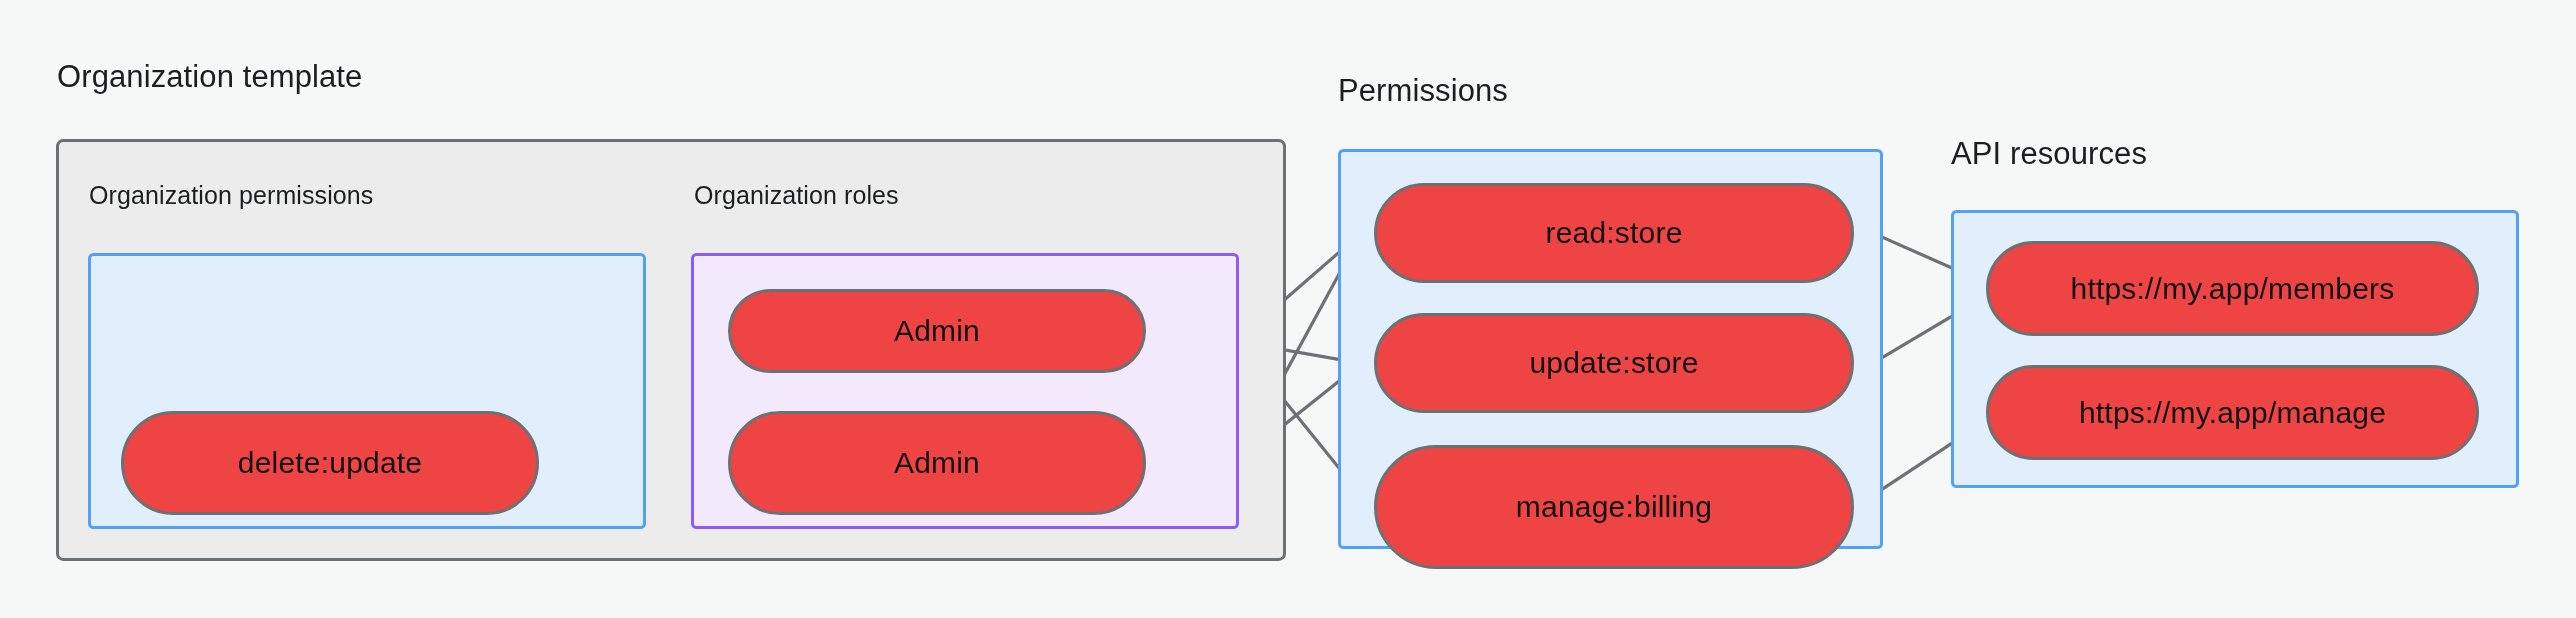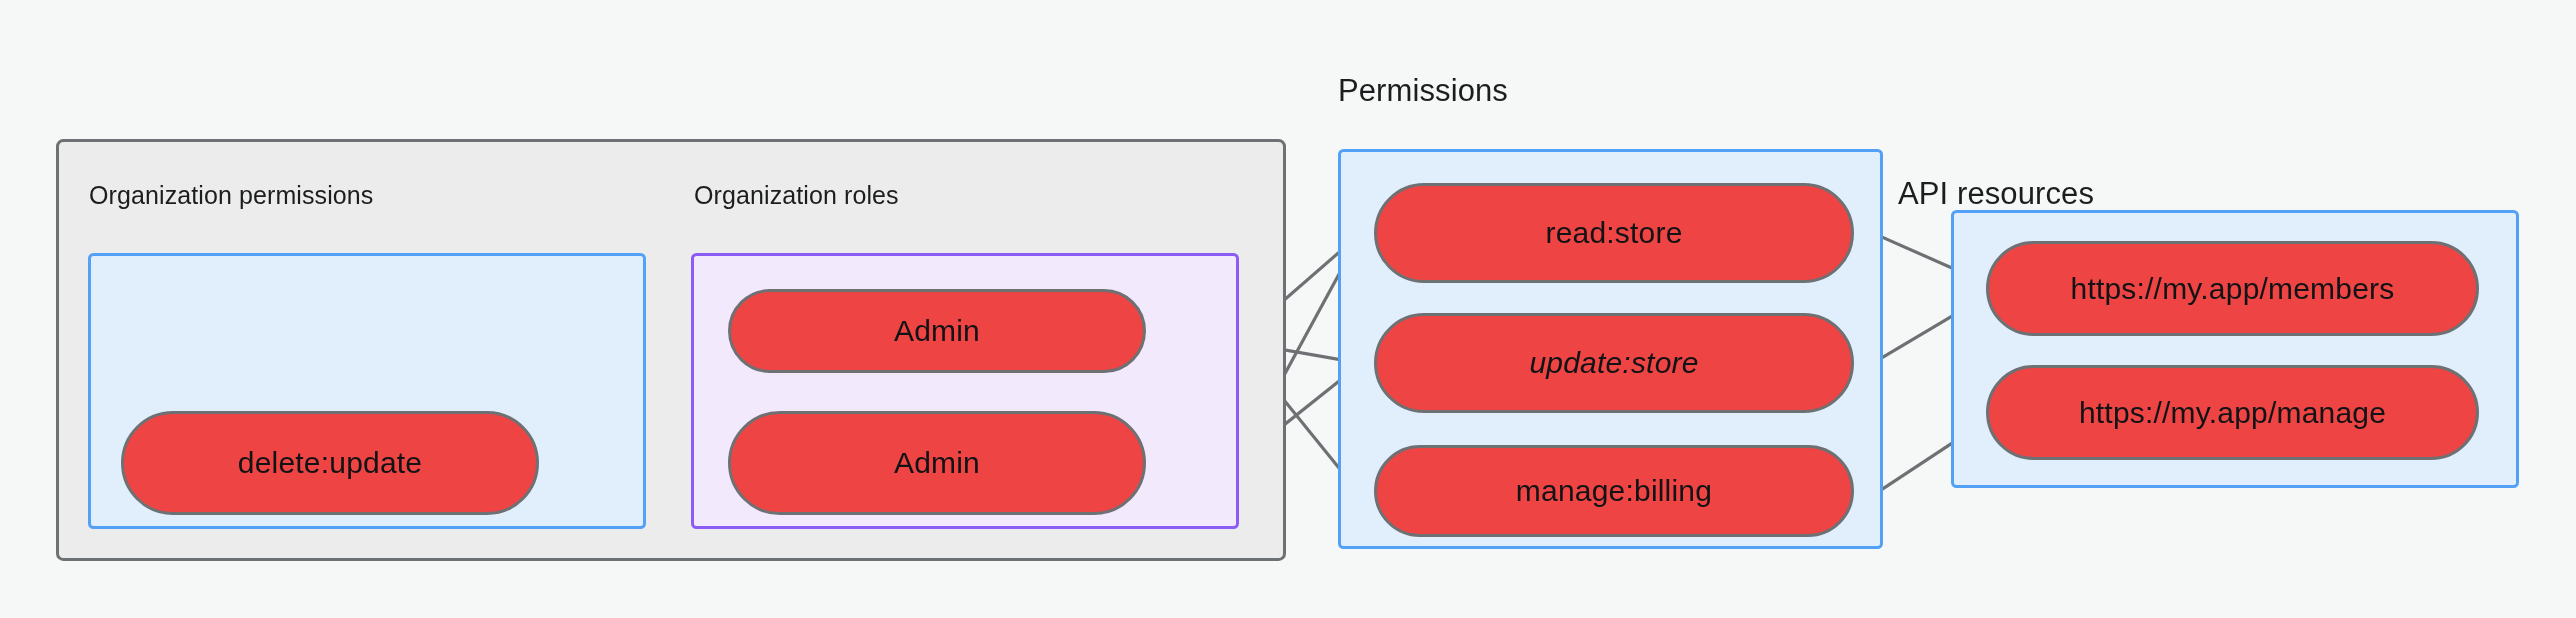--- a/index.html
+++ b/index.html
@@ -113,20 +113,21 @@
 
     <circle cx="592" cy="374" r="11"></circle>
     <circle cx="592" cy="507" r="11"></circle>
     <circle cx="1492" cy="255" r="11"></circle>
     <circle cx="1492" cy="398" r="11"></circle>
     <circle cx="1492" cy="543" r="11"></circle>
     <circle cx="2190" cy="316" r="11"></circle>
     <circle cx="2190" cy="452" r="11"></circle>
   </svg>
 
+  <div class="group-title" style="left:57px; top:61px;">Organization template</div>
 
   <div class="box box-outer" style="left:56px; top:139px; width:1230px; height:422px;"></div>
 
   <div class="section-title" style="left:89px; top:183px;">Organization permissions</div>
 
   <div class="box box-blue" style="left:88px; top:253px; width:558px; height:276px;"></div>
 
 
   <div class="pill" style="left:121px; top:411px; width:418px; height:104px;">delete:update</div>
 
@@ -137,25 +138,25 @@
   <div class="pill" style="left:728px; top:289px; width:418px; height:84px;">Admin</div>
 
   <div class="pill" style="left:728px; top:411px; width:418px; height:104px;">Admin</div>
 
   <div class="group-title" style="left:1338px; top:75px;">Permissions</div>
 
   <div class="box box-blue" style="left:1338px; top:149px; width:545px; height:400px;"></div>
 
   <div class="pill" style="left:1374px; top:183px; width:480px; height:100px;">read:store</div>
 
-  <div class="pill" style="left:1374px; top:313px; width:480px; height:100px;font-style:italic;">update:store</div>
+  <div class="pill" style="left:1374px; top:313px; width:480px; height:100px;">update:store</div>
 
-  <div class="pill" style="left:1374px; top:445px; width:480px; height:92px;">manage:billing</div>
+  <div class="pill" style="left:1374px; top:445px; width:480px; height:124px;">manage:billing</div>
 
-  <div class="group-title" style="left:1898px; top:138px;margin-top:40px;">API resources</div>
+  <div class="group-title" style="left:1951px; top:138px;">API resources</div>
 
   <div class="box box-blue" style="left:1951px; top:210px; width:568px; height:278px;"></div>
 
   <div class="pill" style="left:1986px; top:241px; width:493px; height:95px;">https://my.app/members</div>
 
   <div class="pill" style="left:1986px; top:365px; width:493px; height:95px;">https://my.app/manage</div>
 
 </div>
 
 

